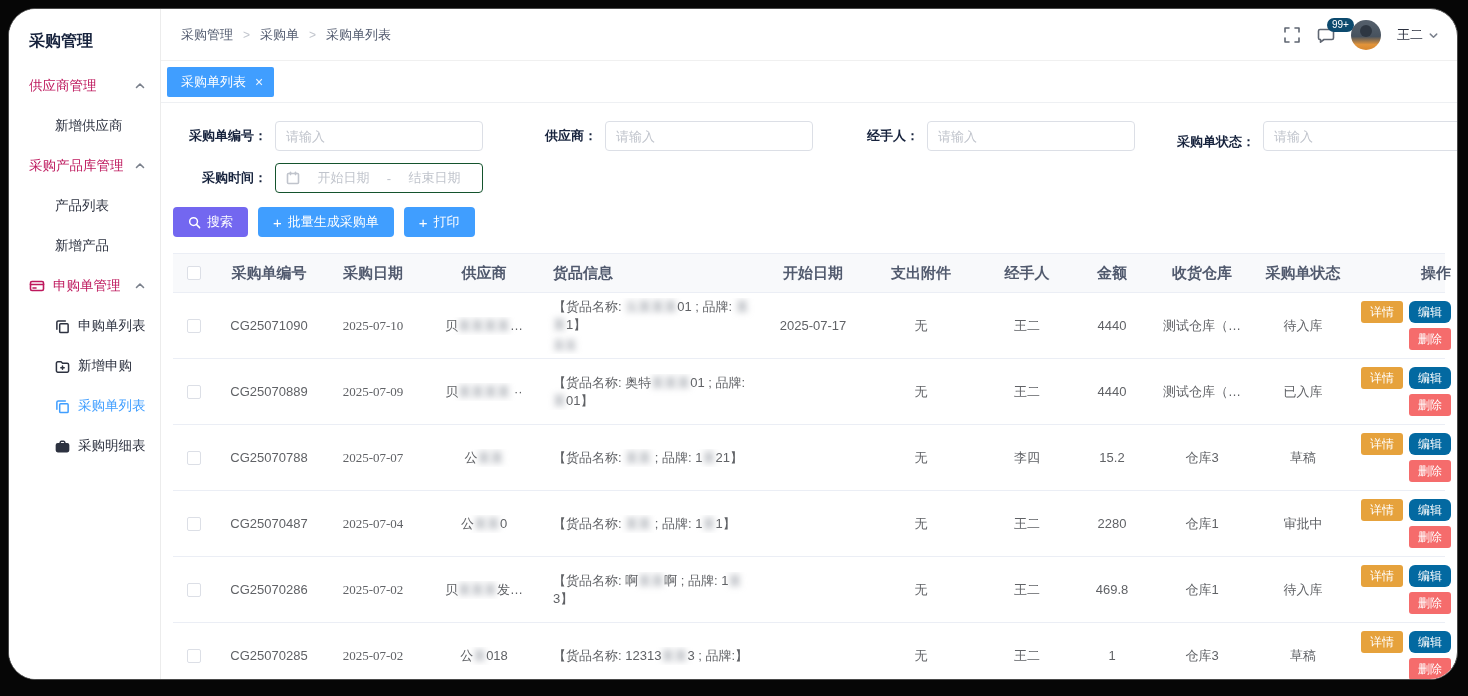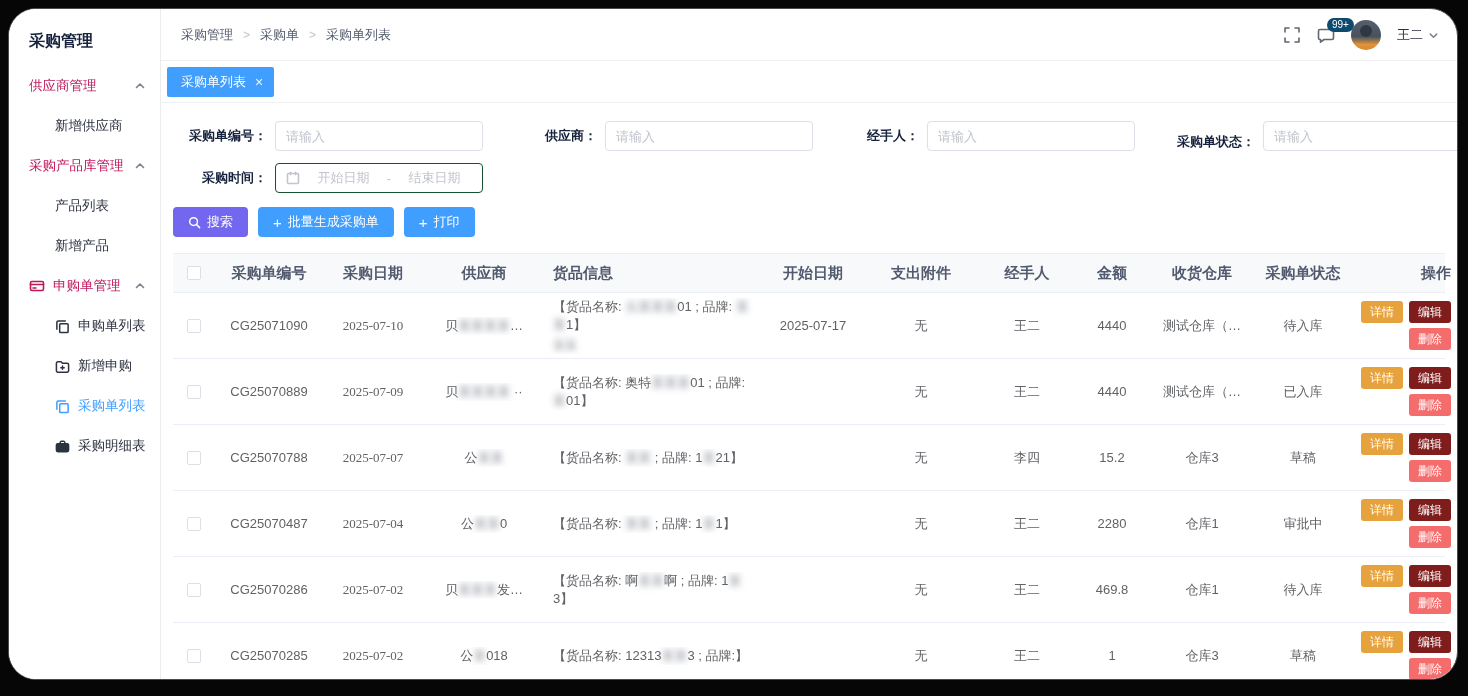--- a/index.html
+++ b/index.html
@@ -101,21 +101,21 @@
   .c-op   { flex:0 0 108px; text-align:right; padding-right:10px; }
   .checkbox { width:14px; height:14px; border:1px solid #dcdfe6; border-radius:2px;
     background:#fff; cursor:pointer; }
   .blur { filter:blur(3px); color:#8a8f99; }
   .goods2 { font-size:12px; margin-top:3px; }
   .ops { display:flex; flex-direction:column; align-items:flex-end; gap:5px; padding:8px 0; }
   .op-line { display:flex; gap:6px; }
   .mini-btn { border:none; border-radius:3px; color:#fff; font-size:12px; line-height:1;
     padding:5px 9px; cursor:pointer; font-family:inherit; white-space:nowrap; }
   .op-detail { background:#e6a23c; }
-  .op-edit { background:#7f1d1d; }
+  .op-edit { background:#0369a1;border-radius:6px; }
   .op-del { background:#f56c6c; }
 </style>
 </head>
 <body>
 
 <div class="stage">
 <div class="window">
 
   <aside class="sidebar">
     <div class="app-title">采购管理</div>

